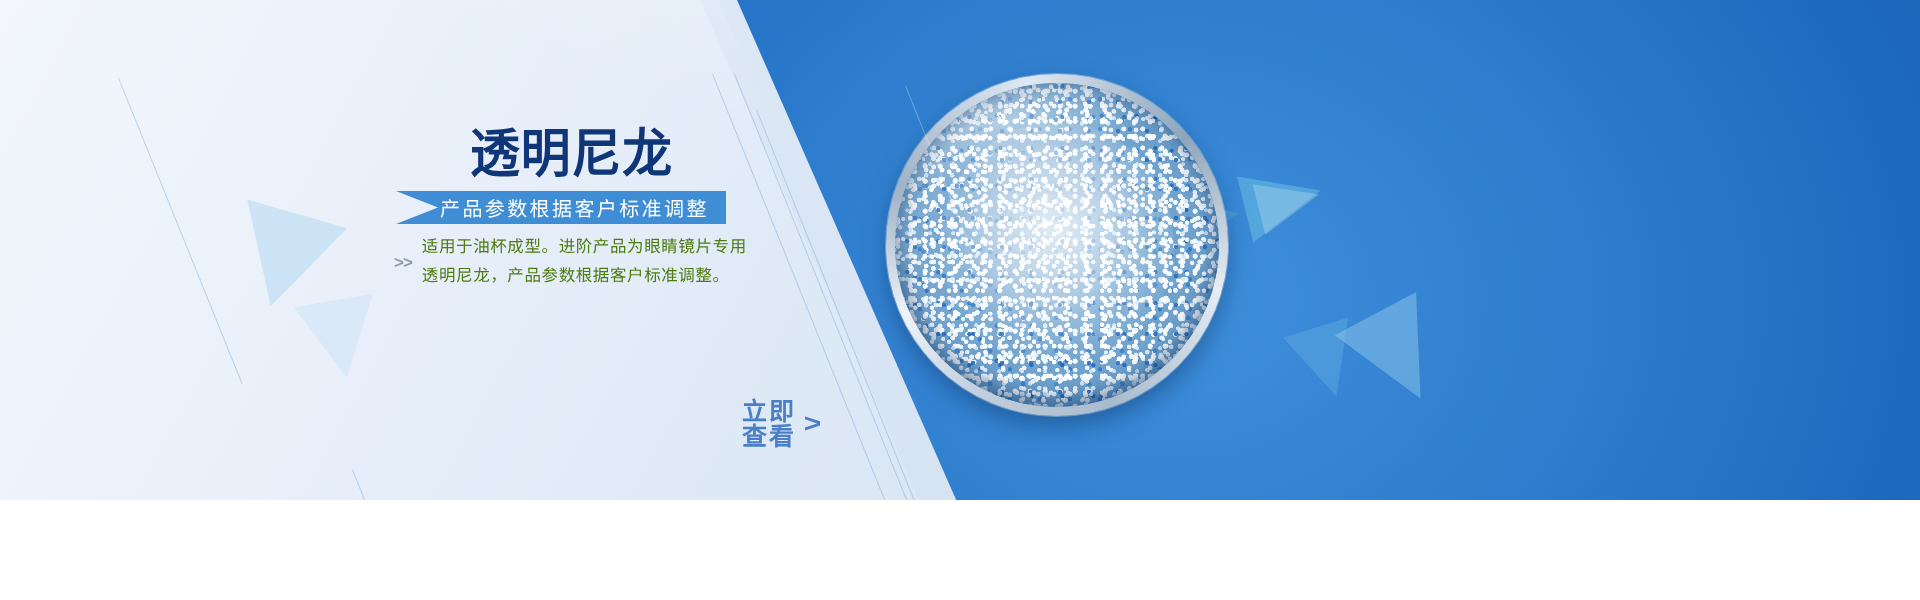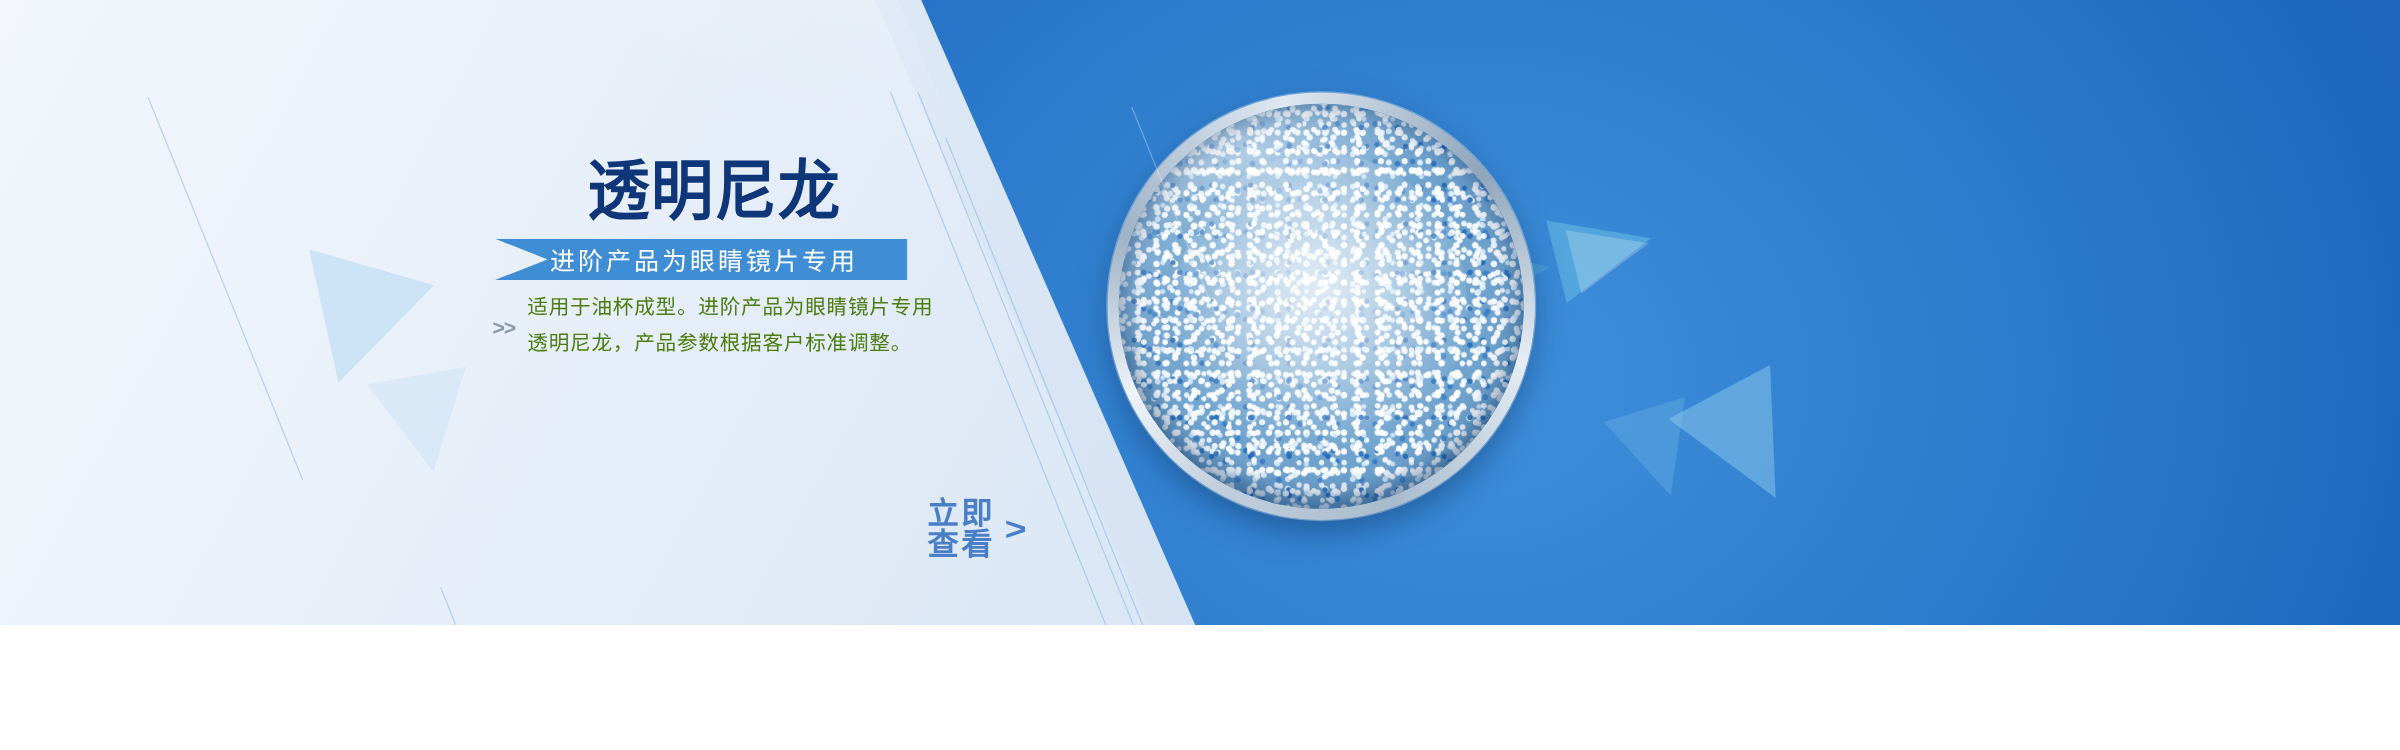--- a/index.html
+++ b/index.html
@@ -303,21 +303,21 @@
   <div class="hairline pale" style="left:712px;top:74px;height:640px;transform:rotate(-22deg);"></div>
   <div class="hairline pale" style="left:734px;top:74px;height:640px;transform:rotate(-22deg);"></div>
   <div class="hairline pale" style="left:756px;top:110px;height:600px;transform:rotate(-22deg);"></div>
   <div class="hairline onblue" style="left:905px;top:86px;height:180px;transform:rotate(-22deg);"></div>
 
   <div class="content">
 
     <div class="title">透明尼龙</div>
 
     <div class="ribbon">
-      <span class="ribbon-label">进阶产品为眼睛镜片专用</span>
+      <span class="ribbon-label">产品参数根据客户标准调整</span>
     </div>
 
     <div class="desc-row">
       <span class="chevrons">&gt;&gt;</span>
       <span class="desc">适用于油杯成型。进阶产品为眼睛镜片专用
 透明尼龙，产品参数根据客户标准调整。</span>
     </div>
 
     <div class="cta">
       <span class="cta-label">立即查看</span>

